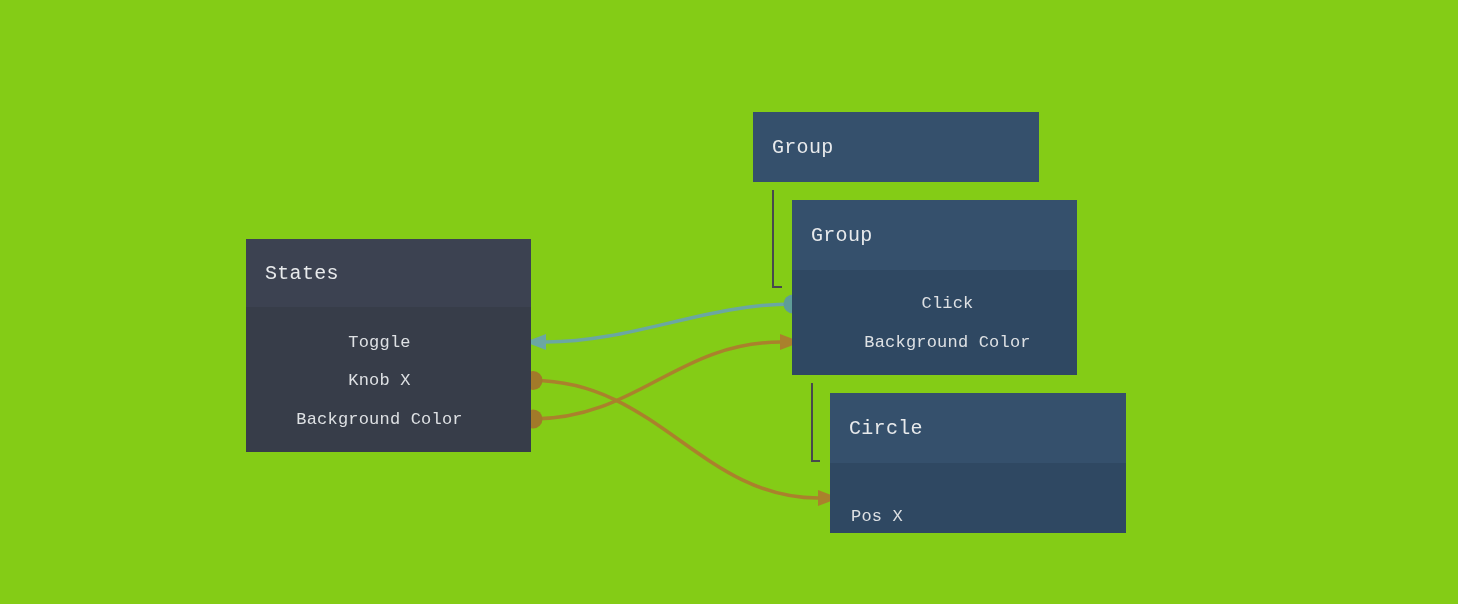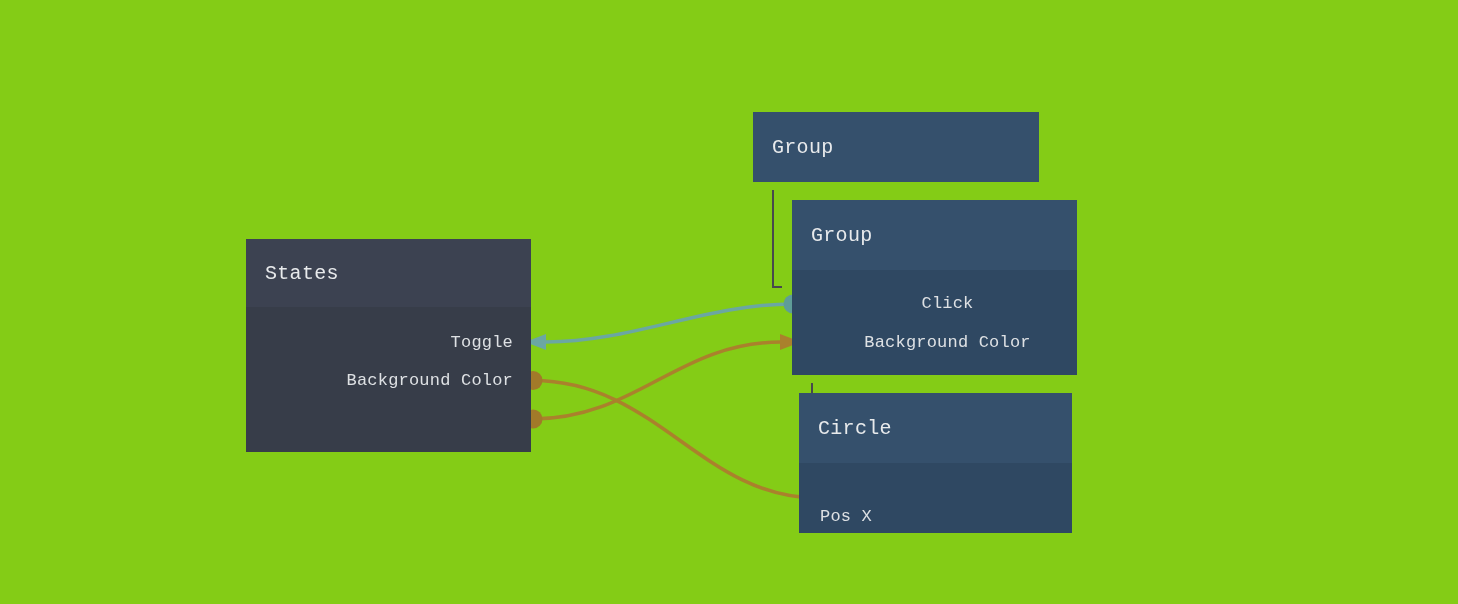--- a/index.html
+++ b/index.html
@@ -33,28 +33,28 @@
   .node.grey .hdr{background:#3c4251;text-align:right;}
   .node.grey .body{background:#373d49;}
 
   #node-group-outer{left:753px;top:112px;width:286px;height:70px;}
   #node-group-outer .hdr{height:70px;}
 
   #node-group-inner{left:792px;top:200px;width:285px;height:175px;}
   #node-group-inner .hdr{height:70px;}
   #node-group-inner .body{height:105px;padding-top:15px;padding-left:26px;text-align:center;}
 
-  #node-circle{left:799px;top:393px;width:273px;height:140px;}
+  #node-circle{left:830px;top:393px;width:296px;height:140px;}
   #node-circle .hdr{height:70px;}
   #node-circle .body{height:70px;display:flex;align-items:center;padding-left:21px;}
   #node-circle .body .row{height:auto;line-height:normal;margin-top:36px;}
 
   #node-states{left:246px;top:239px;width:285px;height:213px;}
   #node-states .hdr{height:68px;}
-  #node-states .body{height:145px;padding-top:16.5px;padding-right:18px;text-align:right;}
+  #node-states .body{height:145px;padding-top:16.5px;padding-right:18px;text-align:center;}
 
   #wires{position:absolute;left:0;top:0;pointer-events:none;}
   #wires .hit{pointer-events:auto;}
 </style>
 </head>
 <body>
 
 <div id="canvas">
 
   <svg id="wires" width="1458" height="604" viewBox="0 0 1458 604">
@@ -99,17 +99,18 @@
       <div class="row">Pos X</div>
     </div>
   </div>
 
   <div class="node grey" id="node-states">
     <div class="hdr">
       <span>States</span>
     </div>
     <div class="body">
       <div class="row">Toggle</div>
+      <div class="row">Knob X</div>
       <div class="row">Background Color</div>
     </div>
   </div>
 
 </div>
 
 </body></html>

